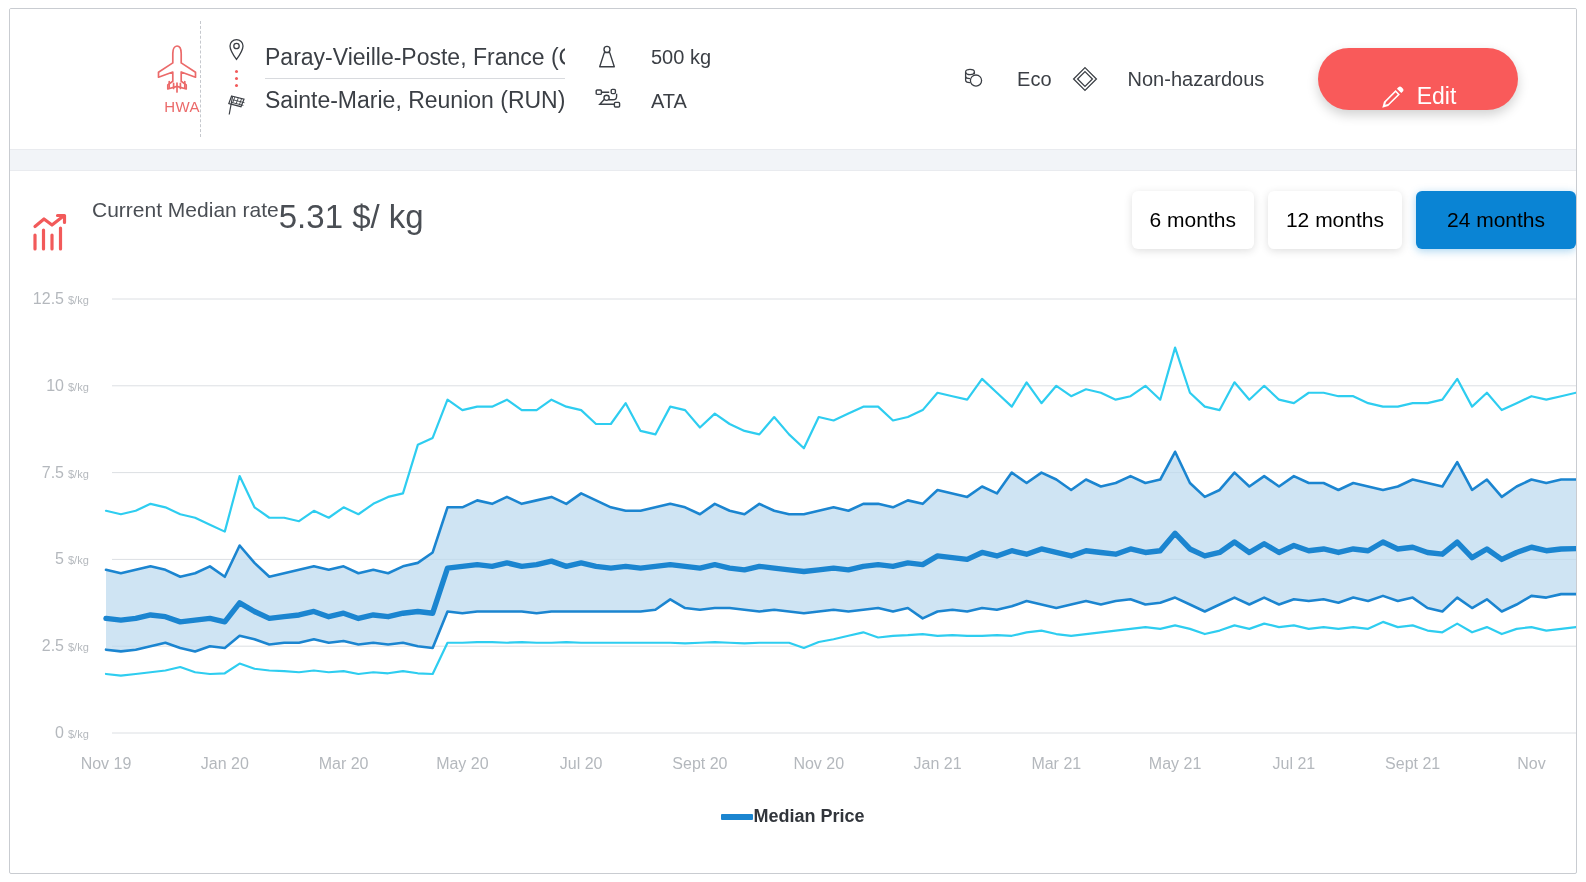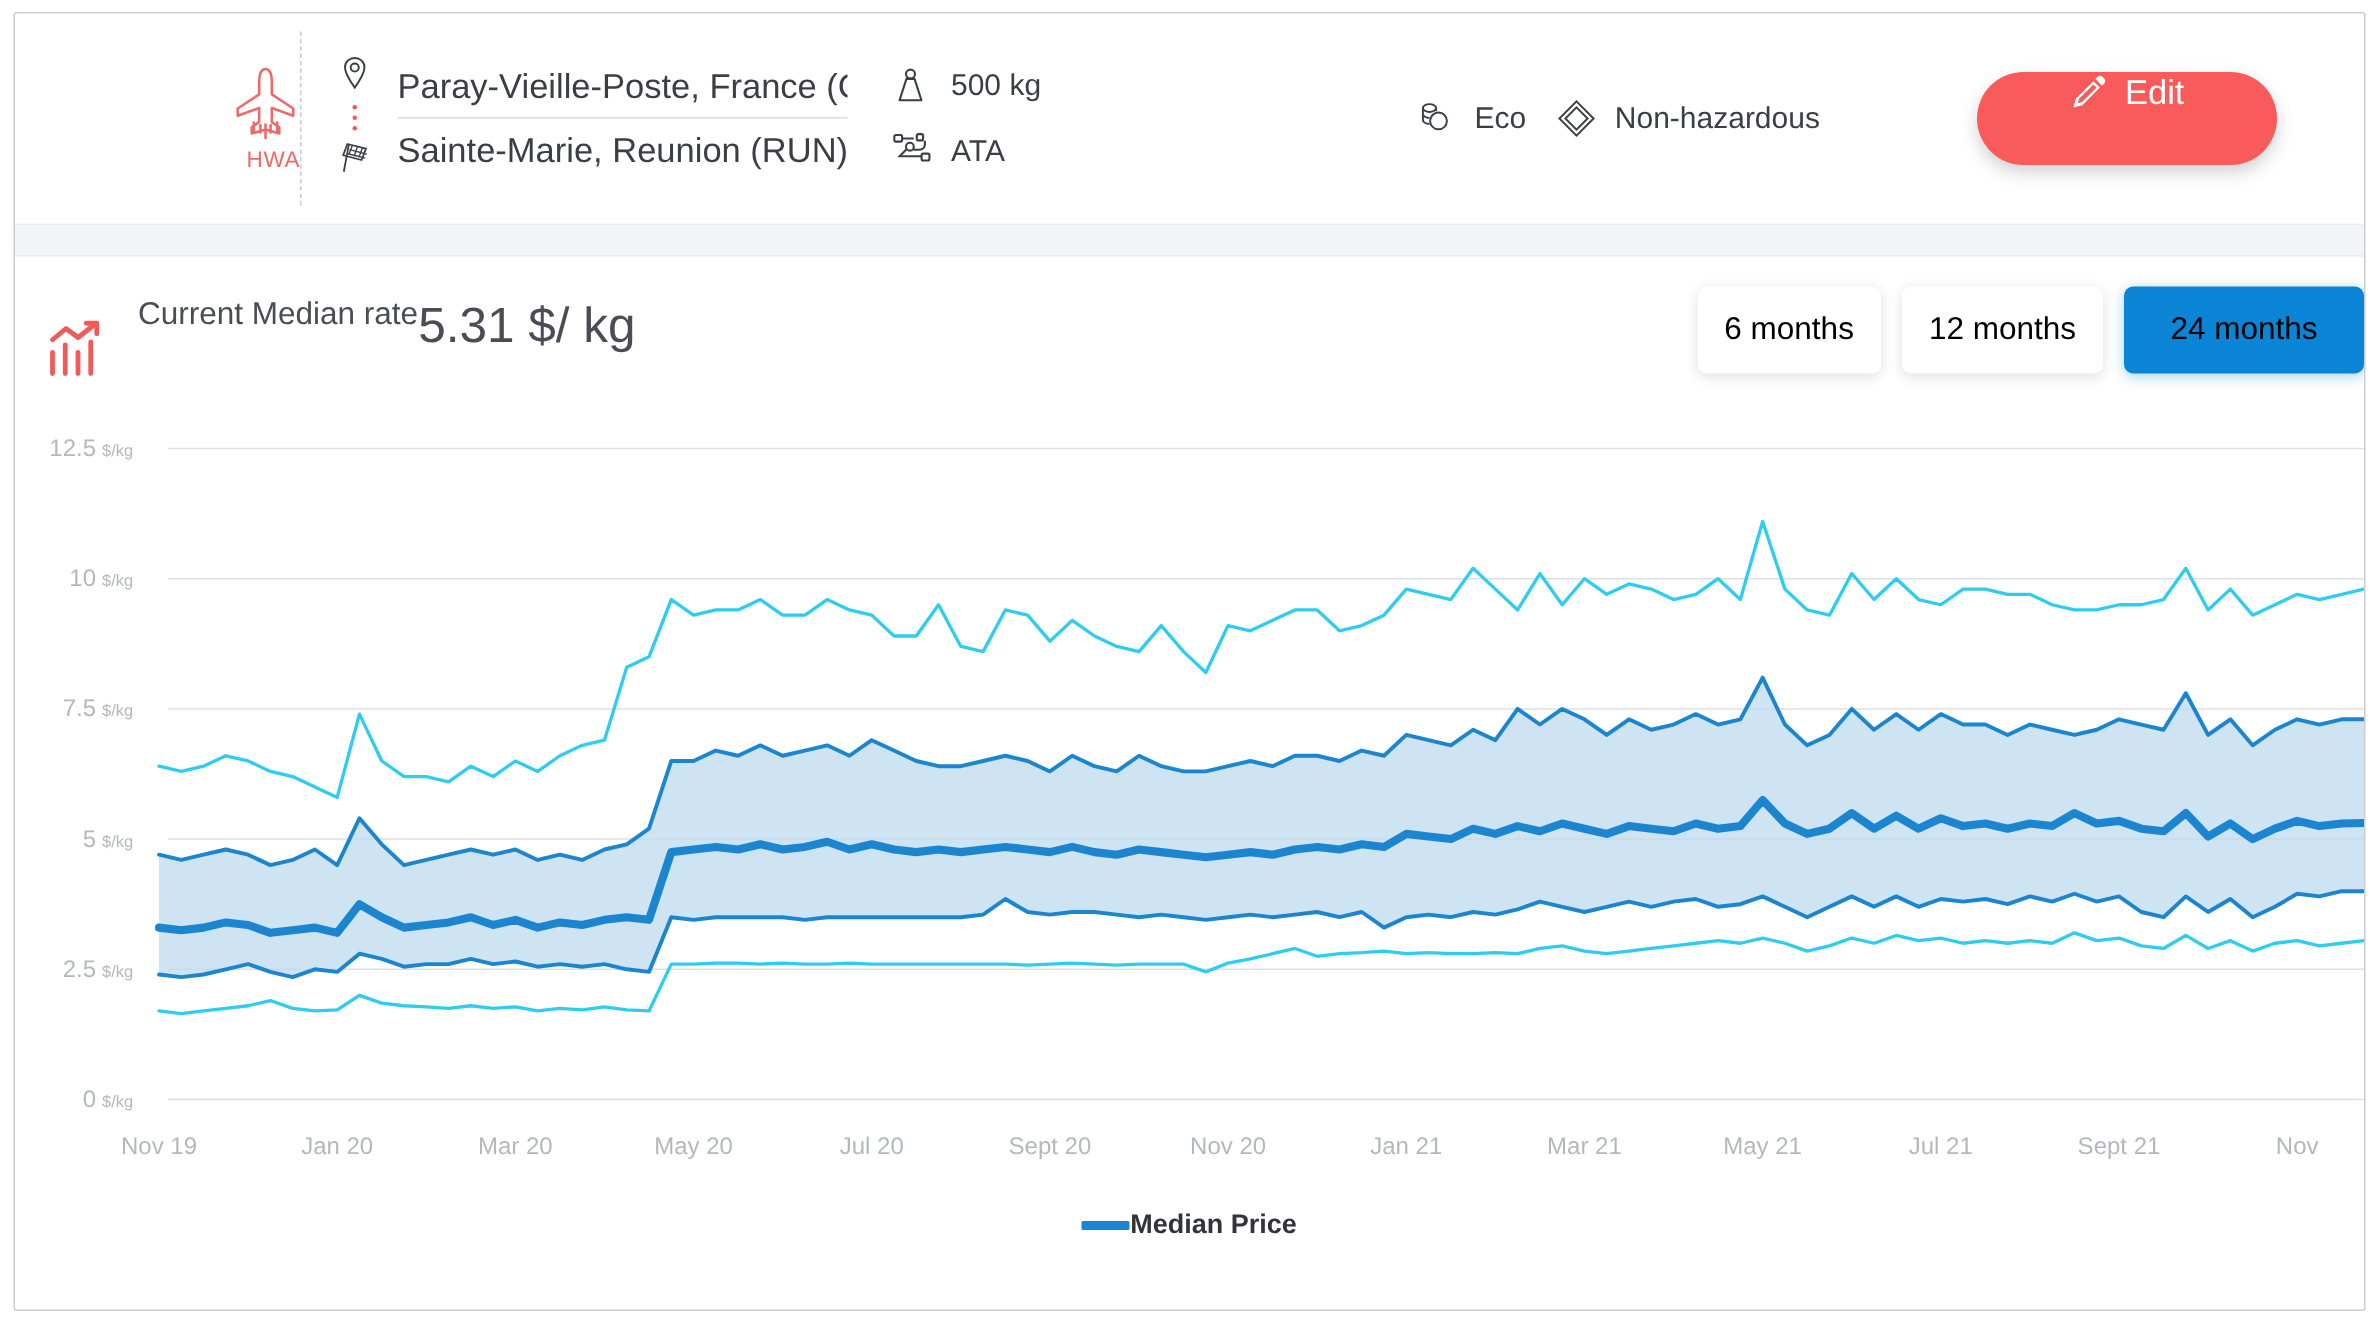--- a/index.html
+++ b/index.html
@@ -75,33 +75,33 @@
     width: 300px;
     font-weight: 400;
   }
   .route-line.top { border-bottom: 1px solid #d8dade; }
 
   .spec-block {
     display: flex; flex-direction: column; justify-content: center;
     margin-left: 30px; gap: 18px;
     flex: 0 0 auto;
   }
-  .spec-row { display: flex; align-items: center; gap: 13px; }
+  .spec-row { display: flex; align-items: center; gap: 30px; }
   .spec-icon { width: 26px; height: 26px; color: #3b3f45; line-height: 0; }
   .spec-text { font-size: 20px; color: #3b3f45; white-space: nowrap; }
 
   .attr-block {
     display: flex; flex-direction: row; justify-content: center;
     margin-left: 250px; gap: 20px;
     flex: 0 0 auto;
   }
 
   .edit-wrap { margin-left: auto; margin-right: 58px; }
   .edit-button {
-    display: flex; align-items: flex-start; justify-content: center; gap: 11px;
+    display: flex; align-items: flex-end; justify-content: center; gap: 11px;
     width: 200px; height: 62px;
     background: #f95a5a;
     border: none; border-radius: 31px;
     color: #ffffff; font-size: 23px;
     cursor: pointer;
     box-shadow: 0 5px 12px rgba(0,0,0,.18);
     font-family: "Liberation Sans", sans-serif;
   }
   .edit-icon { line-height: 0; }
 

